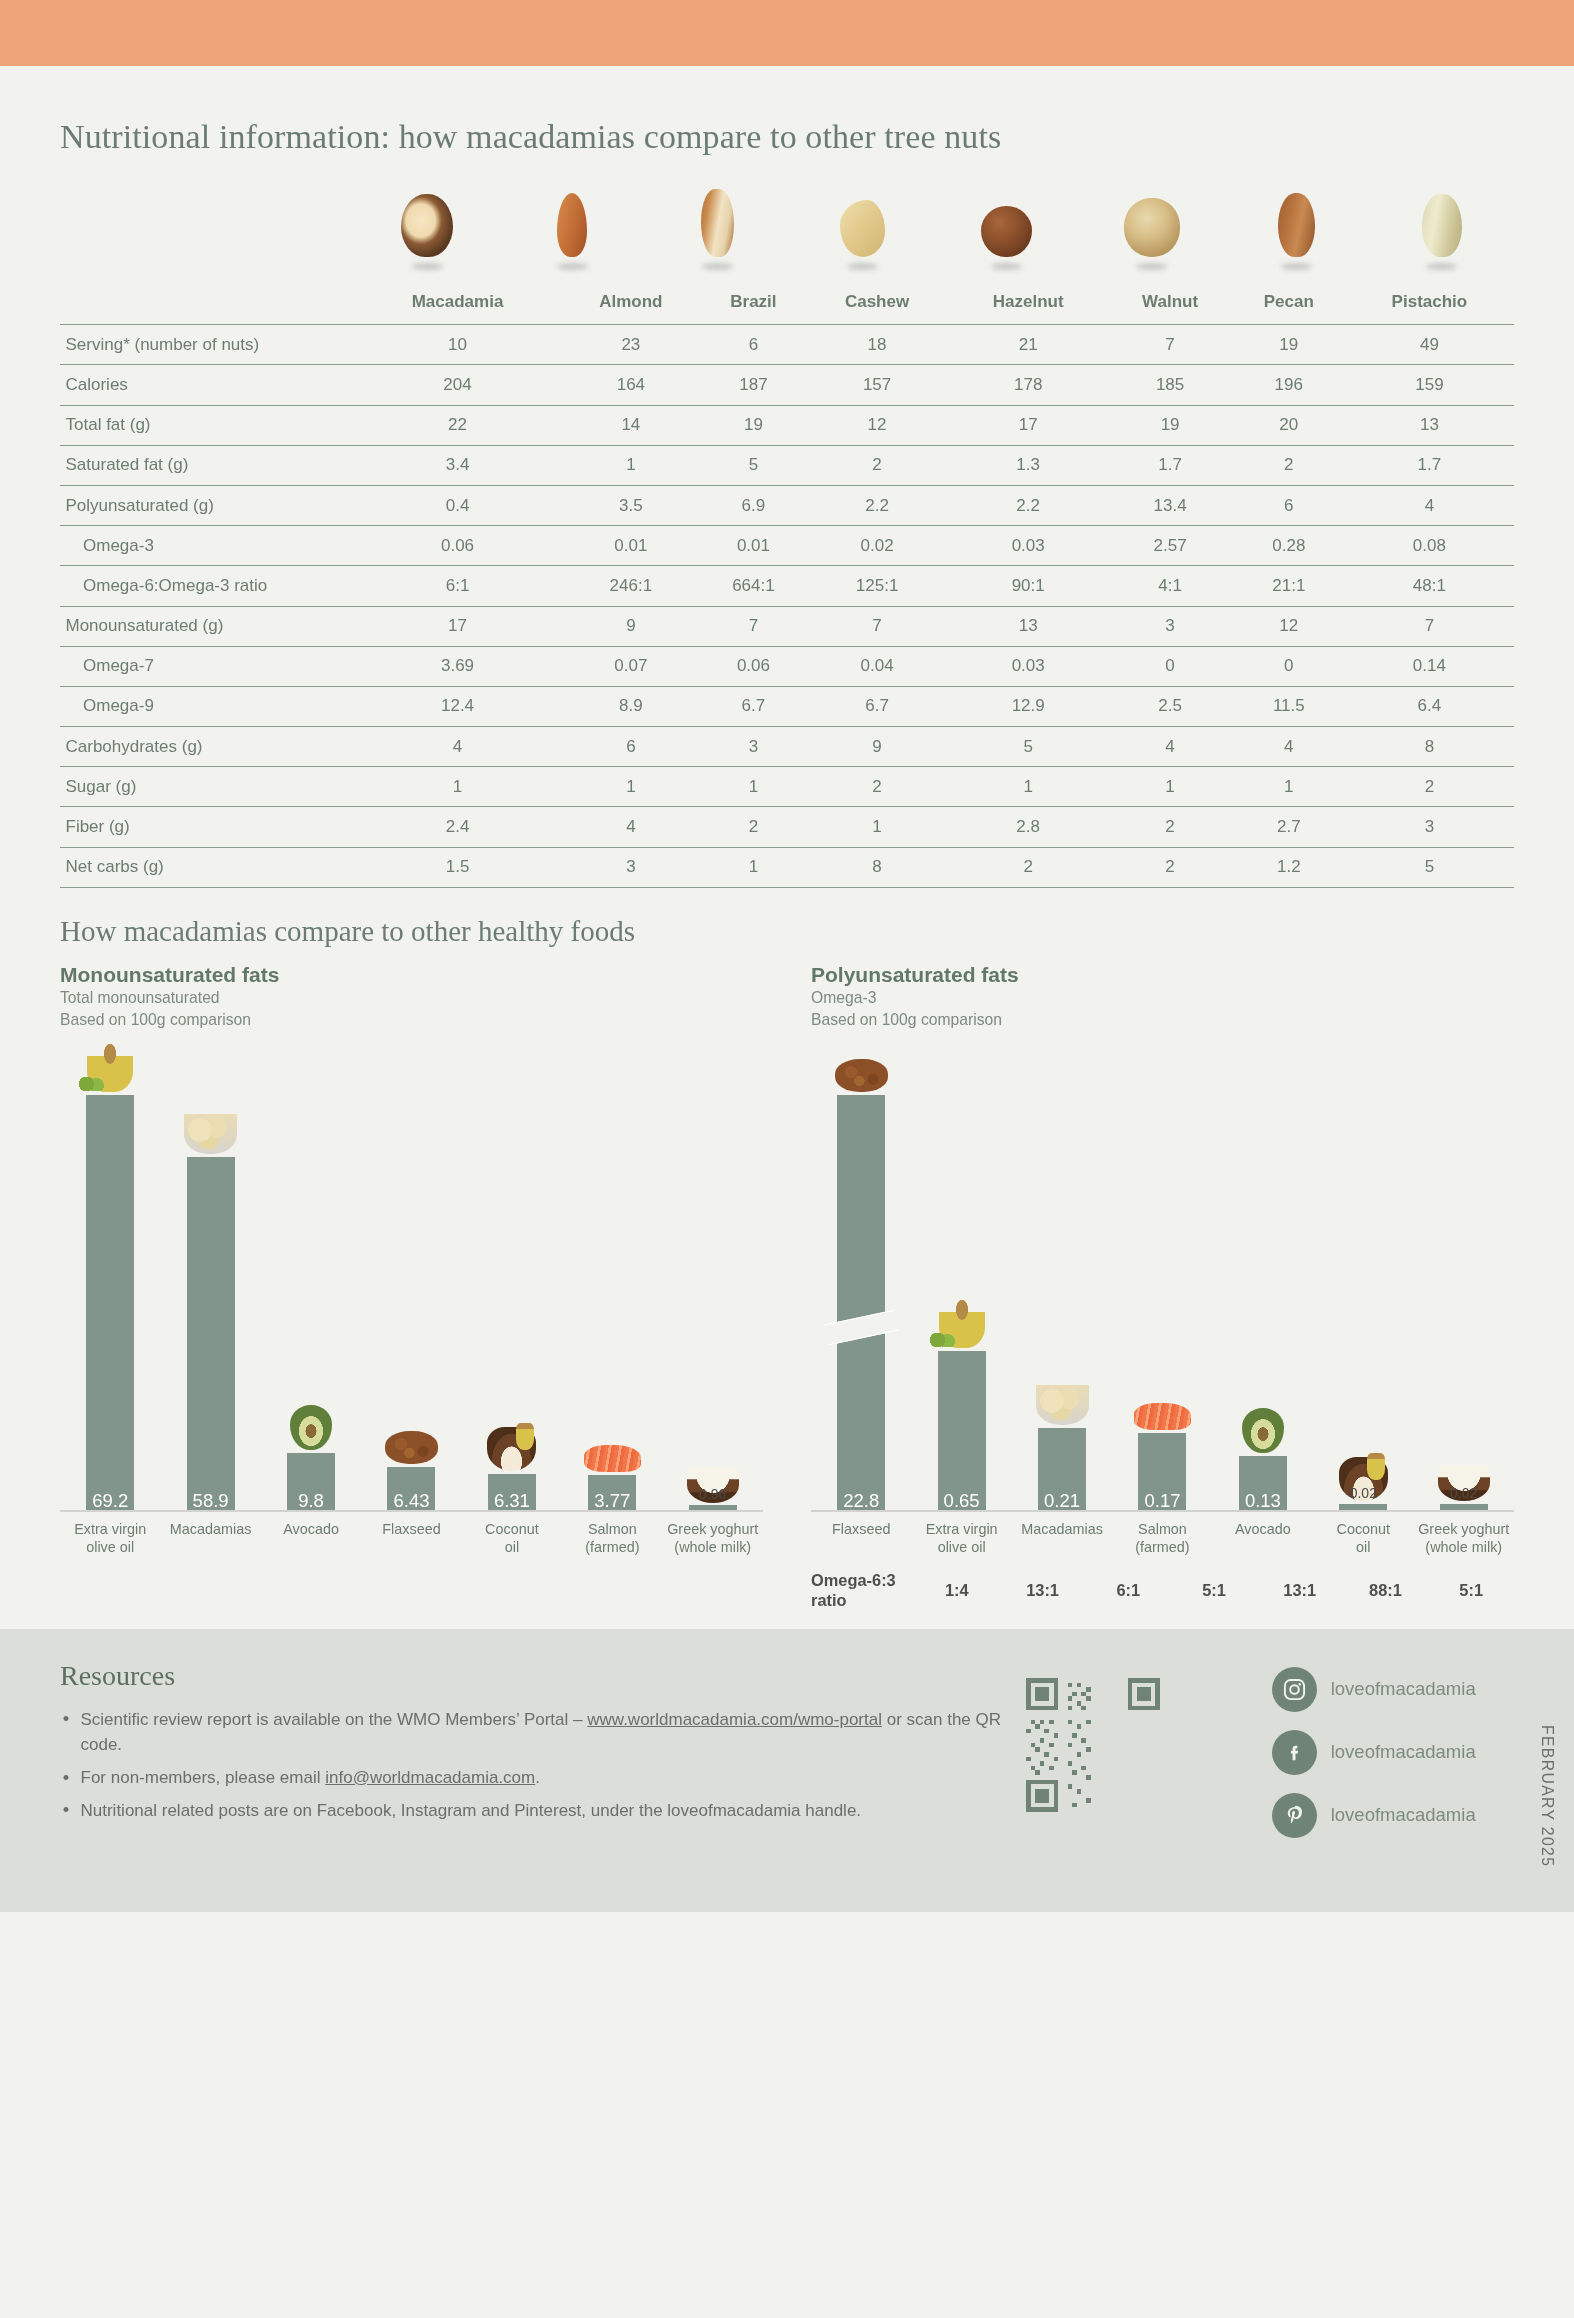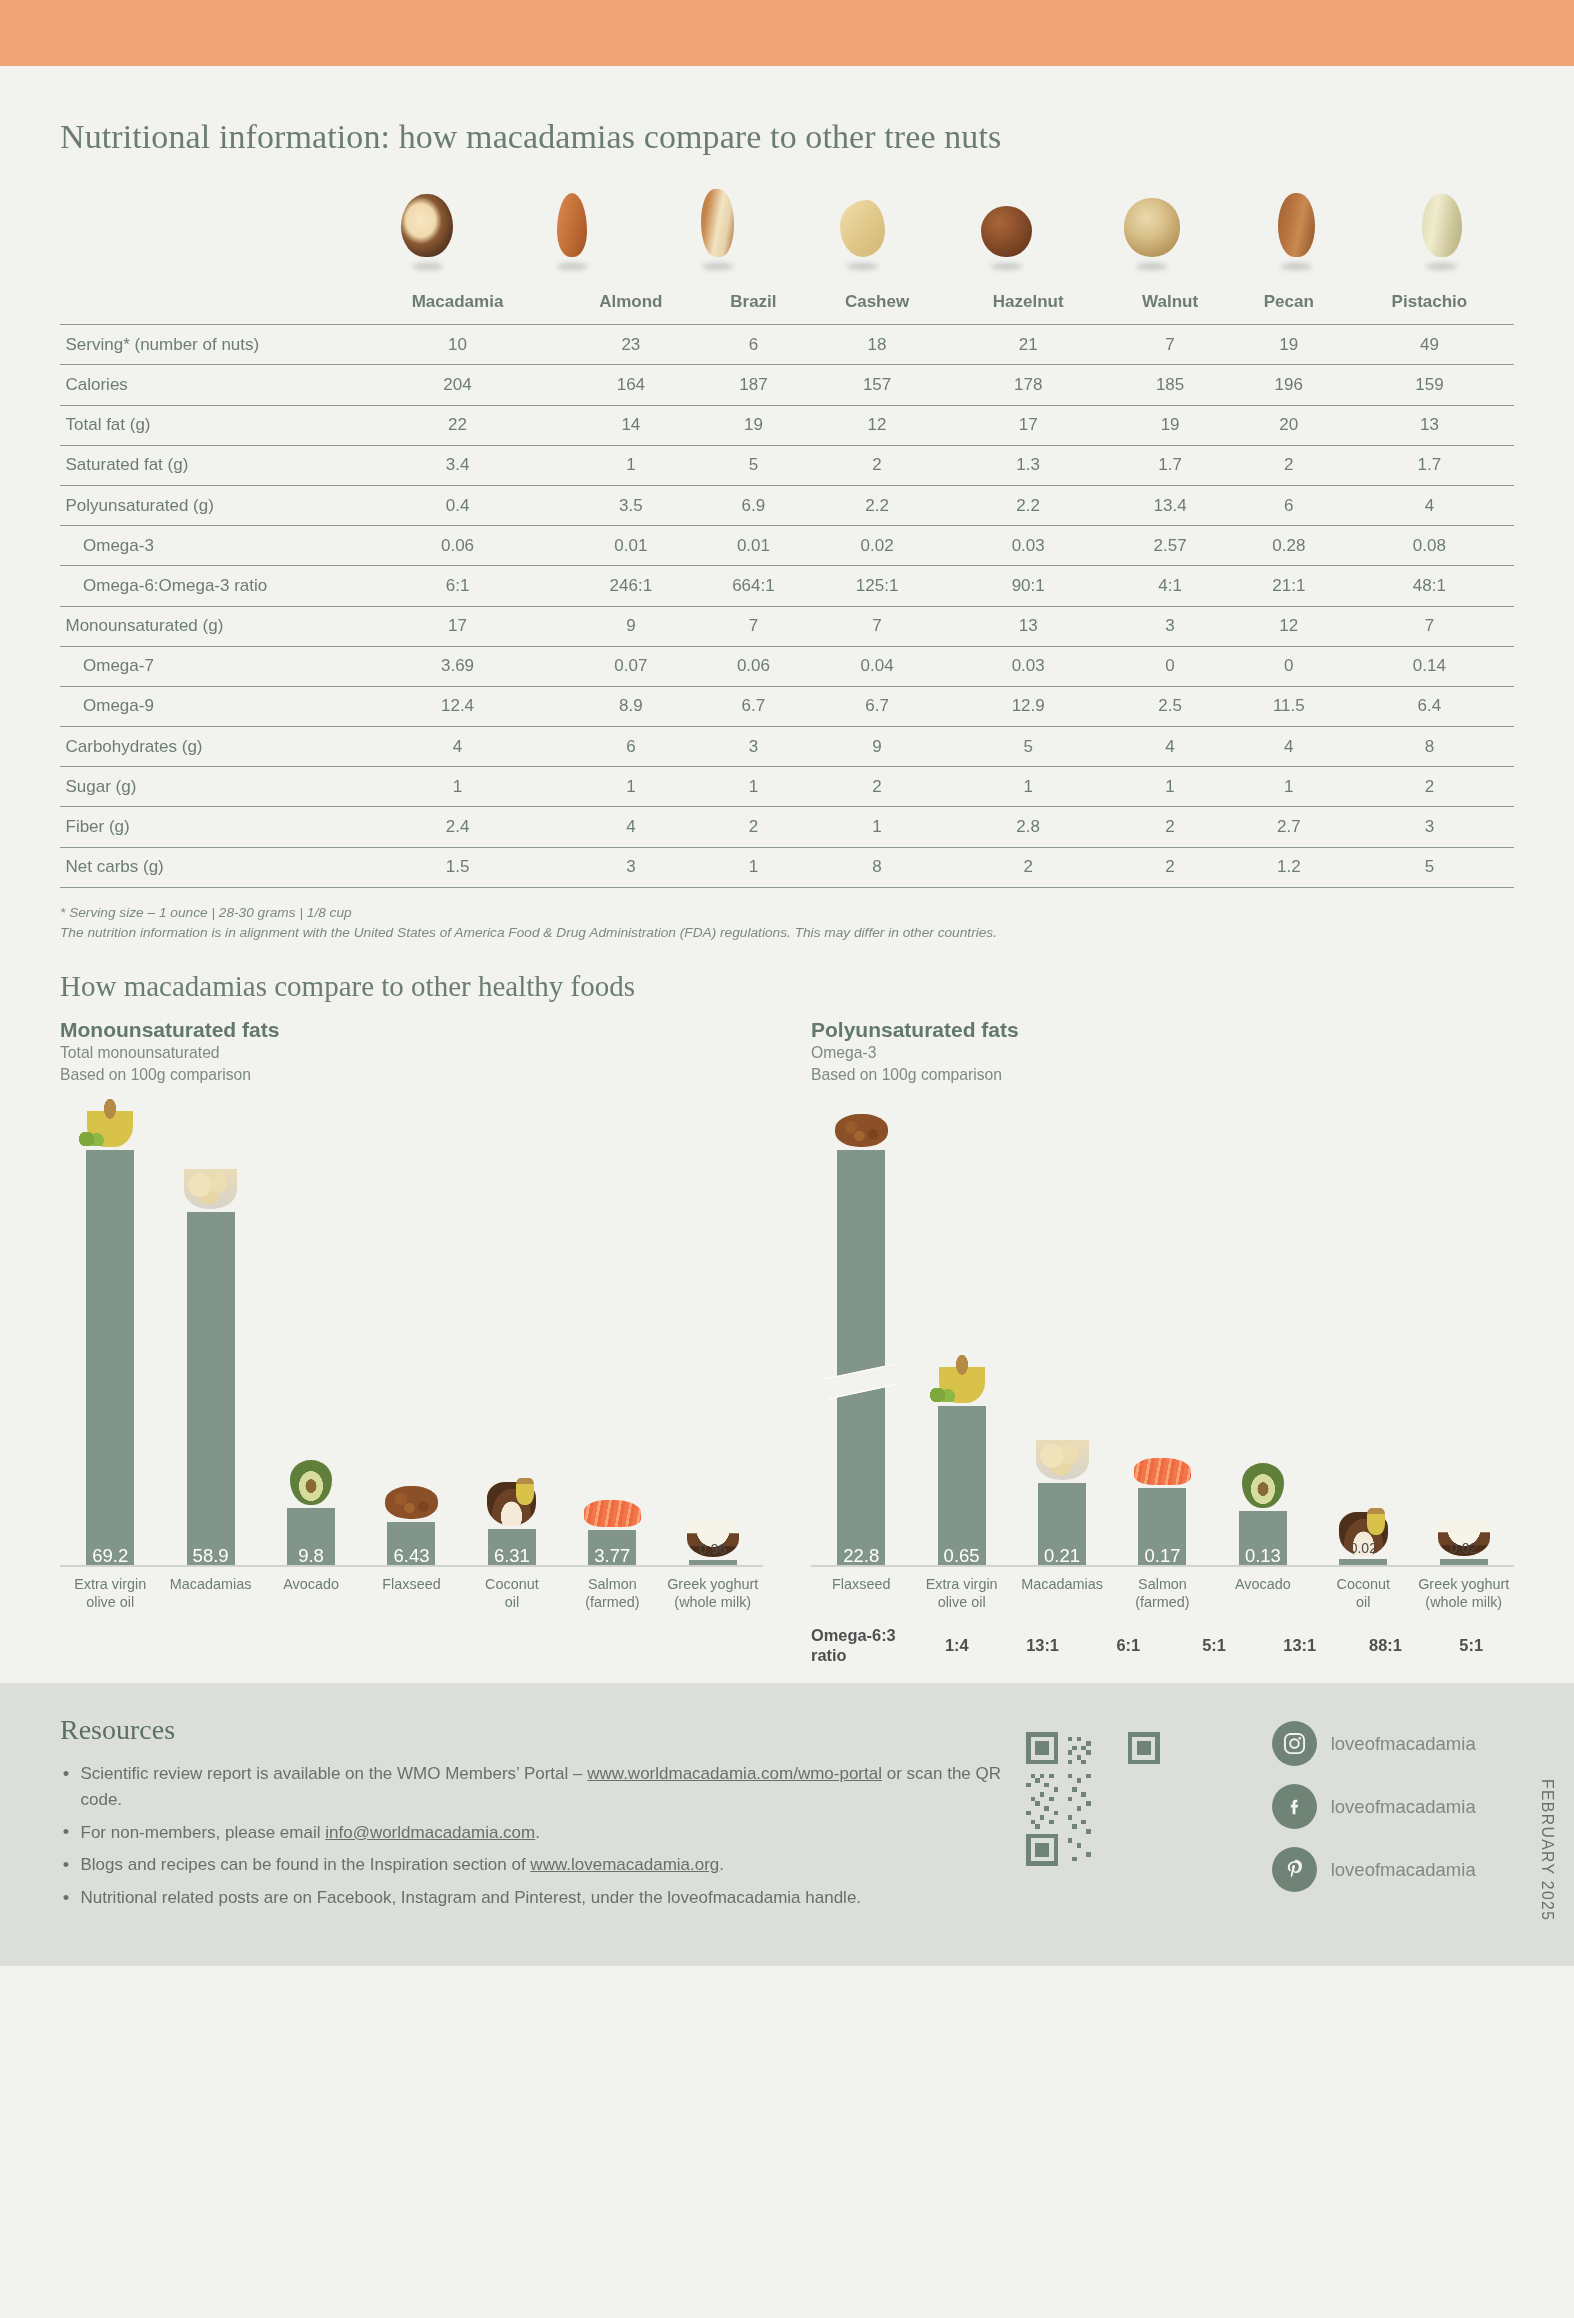--- a/index.html
+++ b/index.html
@@ -385,24 +385,20 @@
           <td>1</td>
           <td>8</td>
           <td>2</td>
           <td>2</td>
           <td>1.2</td>
           <td>5</td>
         </tr>
       </tbody>
   </table>
 
-  <div class="footnote">
-    <div>*  Serving size – 1 ounce | 28-30 grams | 1/8 cup</div>
-    <div>The nutrition information is in alignment with the United States of America Food &amp; Drug Administration (FDA) regulations. This may differ in other countries.</div>
-  </div>
 
   <h2 class="section-title">How macadamias compare to other healthy foods</h2>
 
   <div class="charts">
 
     <div class="chart">
       <div class="chart-head">Monounsaturated fats</div>
       <div class="chart-sub">Total monounsaturated</div>
       <div class="chart-sub">Based on 100g comparison</div>
       <div class="plot">
@@ -567,21 +563,20 @@
     </div>
 
   </div>
 </div>
 
 <div class="resources">
   <div class="res-title">Resources</div>
   <ul class="res-list" id="res-list">
       <li><span>Scientific review report is available on the WMO Members’ Portal – </span><a href="#" class="ulink">www.worldmacadamia.com/wmo-portal</a><span> or scan the QR code.</span></li>
       <li><span>For non-members, please email </span><a href="#" class="ulink">info@worldmacadamia.com</a><span>.</span></li>
-      <li><span>Blogs and recipes can be found in the Inspiration section of </span><a href="#" class="ulink">www.lovemacadamia.org</a><span>.</span></li>
       <li><span>Nutritional related posts are on Facebook, Instagram and Pinterest, under the loveofmacadamia handle.</span></li>
     </ul>
 
   <div class="qr">
     <svg width="134" height="134" viewBox="0 0 29 29" shape-rendering="crispEdges">
       <rect width="29" height="29" fill="#dcdfd9"></rect>
       <g fill="#6f8476">
         <path d="M0 0h7v7H0z M1 1v5h5V1z M2 2h3v3H2z"></path>
         <path d="M22 0h7v7h-7z M23 1v5h5V1z M24 2h3v3h-3z"></path>
         <path d="M0 22h7v7H0z M1 23v5h5v-5z M2 24h3v3H2z"></path>

